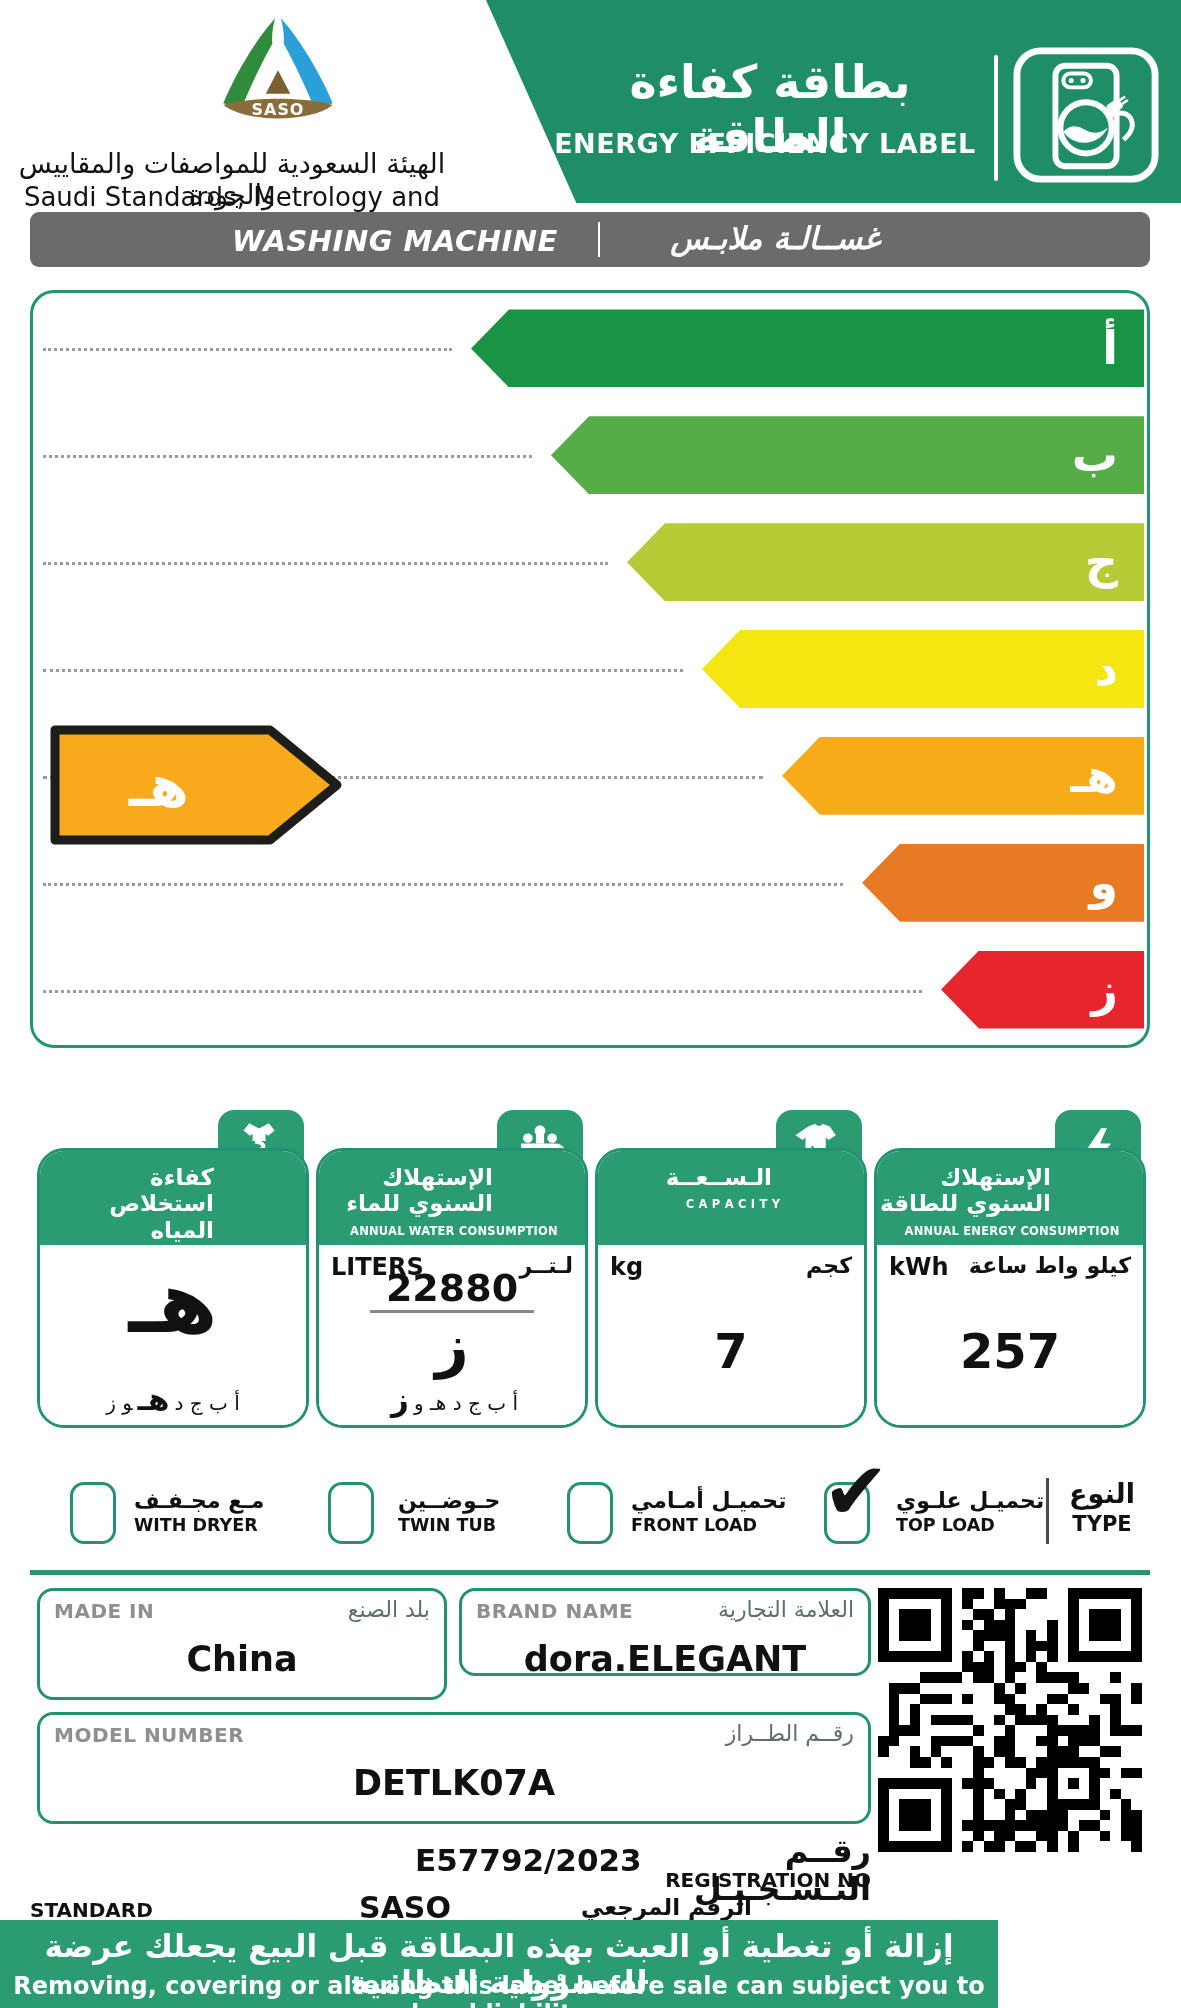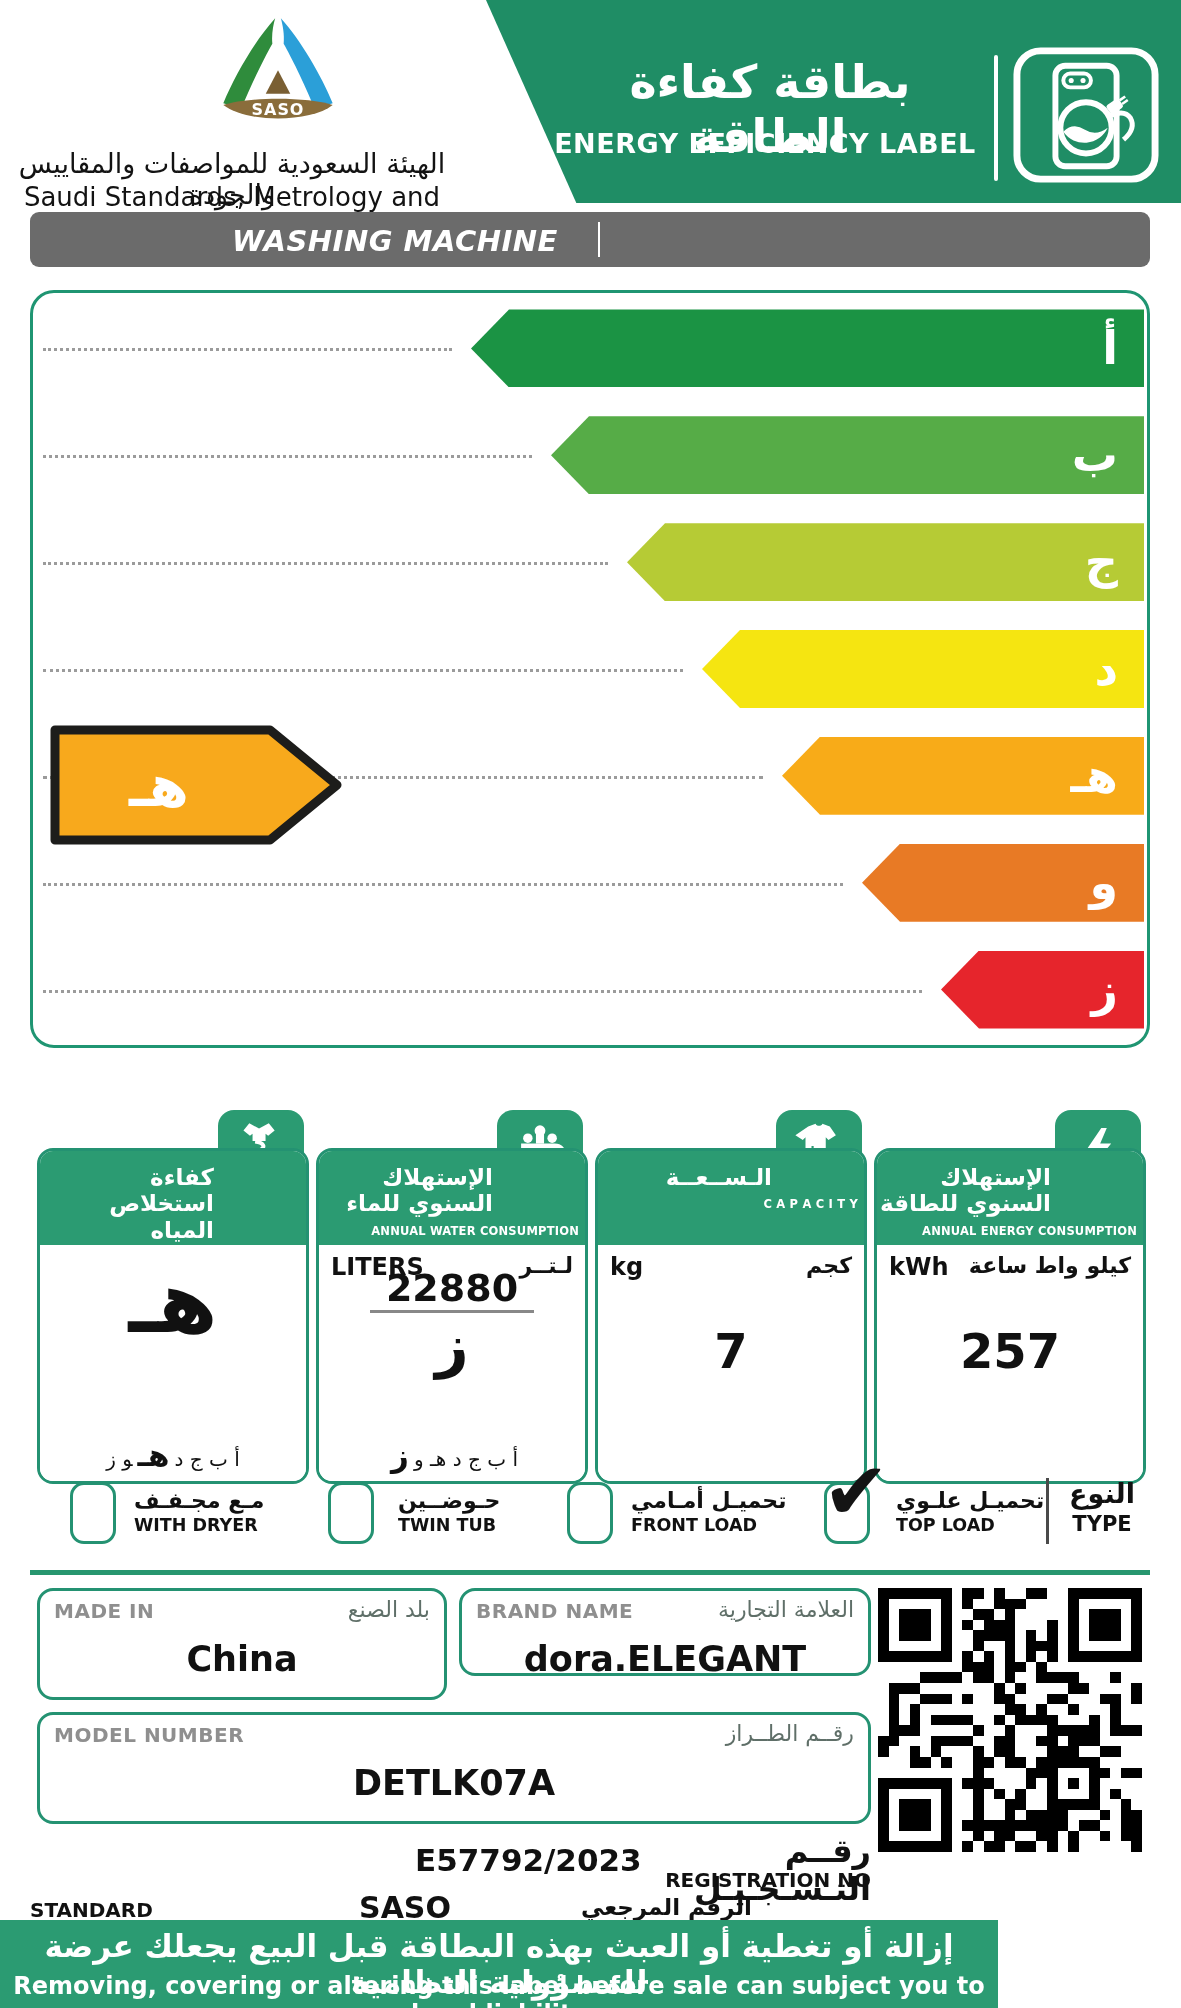--- a/index.html
+++ b/index.html
@@ -36,25 +36,25 @@
   .grade-arrow{position:absolute;right:3px;top:50%;transform:translateY(-50%);height:78px;
                display:flex;align-items:center;justify-content:flex-end;padding-right:26px;
                clip-path:polygon(0 50%,38px 0,100% 0,100% 100%,38px 100%);}
   .grade-letter{font-size:46px;font-weight:bold;color:#fff;line-height:1;direction:rtl;}
   .indicator{position:absolute;left:16px;top:431px;}
 
   
   .ibox{position:absolute;top:1110px;width:272px;height:318px;}
   .ibox .tab{position:absolute;top:0;right:5px;width:86px;height:70px;background:#2B9B72;
              border-radius:16px 16px 0 0;display:flex;align-items:flex-end;justify-content:center;padding-bottom:2px;}
-  .ibox .card{position:absolute;top:38px;left:0;width:272px;height:336px;border:3px solid #249272;
-              border-radius:16px;background:#fff;overflow:hidden;}
+  .ibox .card{position:absolute;top:38px;left:0;width:272px;height:280px;border:3px solid #249272;
+              border-radius:27px;background:#fff;overflow:hidden;}
   .ibox .ihdr{height:94px;background:#2B9B72;padding-top:13px;}
   .ihdr .t-ar{text-align:right;padding-right:92px;font-size:23px;font-weight:bold;color:#fff;direction:rtl;line-height:1.15;}
-  .ihdr .t-en{text-align:right;padding:7px 6px 0 10px;font-size:11.5px;font-weight:bold;color:#fff;letter-spacing:.2px;}
+  .ihdr .t-en{text-align:center;padding:7px 6px 0 10px;font-size:11.5px;font-weight:bold;color:#fff;letter-spacing:.2px;}
   .ibody{position:absolute;top:94px;left:0;right:0;bottom:0;background:#fff;}
   .units{position:absolute;top:8px;left:12px;right:12px;display:flex;justify-content:space-between;align-items:flex-start;}
   .unit-en{font-size:24px;font-weight:bold;}
   .unit-ar{font-size:22px;font-weight:bold;direction:rtl;}
   .big-val{position:absolute;left:0;right:0;top:78px;text-align:center;font-size:48px;font-weight:bold;}
   .wx-grade{position:absolute;left:0;right:0;top:14px;text-align:center;font-size:86px;font-weight:bold;line-height:1;}
   .w-val{position:absolute;left:0;right:0;top:24px;text-align:center;}
   .w-val span{display:inline-block;font-size:38px;font-weight:bold;border-bottom:3px solid #888;padding:0 16px 3px;line-height:1;}
   .w-grade{position:absolute;left:0;right:0;top:72px;text-align:center;font-size:58px;font-weight:bold;line-height:1;}
   .scale{position:absolute;left:0;right:0;bottom:8px;text-align:center;font-size:20px;direction:rtl;}
@@ -131,20 +131,21 @@
     <g transform="rotate(-35 104 62)">
       <rect x="97" y="56" width="15" height="11" rx="2.5" fill="#fff"></rect>
       <rect x="112" y="58" width="7" height="2.6" fill="#fff"></rect>
       <rect x="112" y="62.5" width="7" height="2.6" fill="#fff"></rect>
     </g>
   </svg>
 
   <div class="pbanner">
     <div class="pbanner-en">WASHING MACHINE</div>
     <div class="pbanner-div"></div>
+    <div class="pbanner-ar">غســالـة ملابـس</div>
   </div>
 
   <div class="chart">
     <div class="grade-row">
       <div class="dotline" style="width: 409px;"></div>
       <div class="grade-arrow" style="width: 673px; background: rgb(27, 147, 68);">
         <span class="grade-letter">أ</span>
       </div>
     </div>
     <div class="grade-row">

